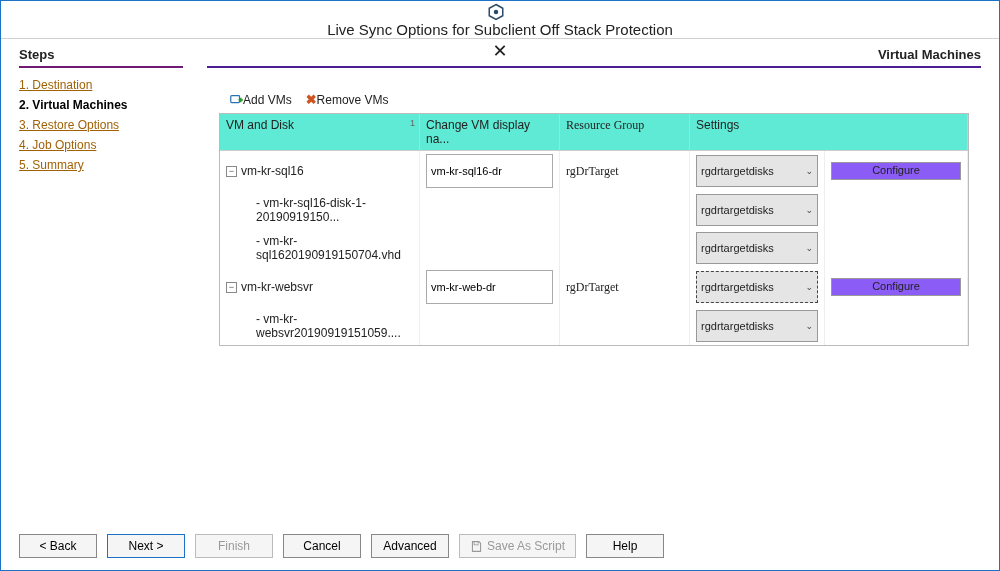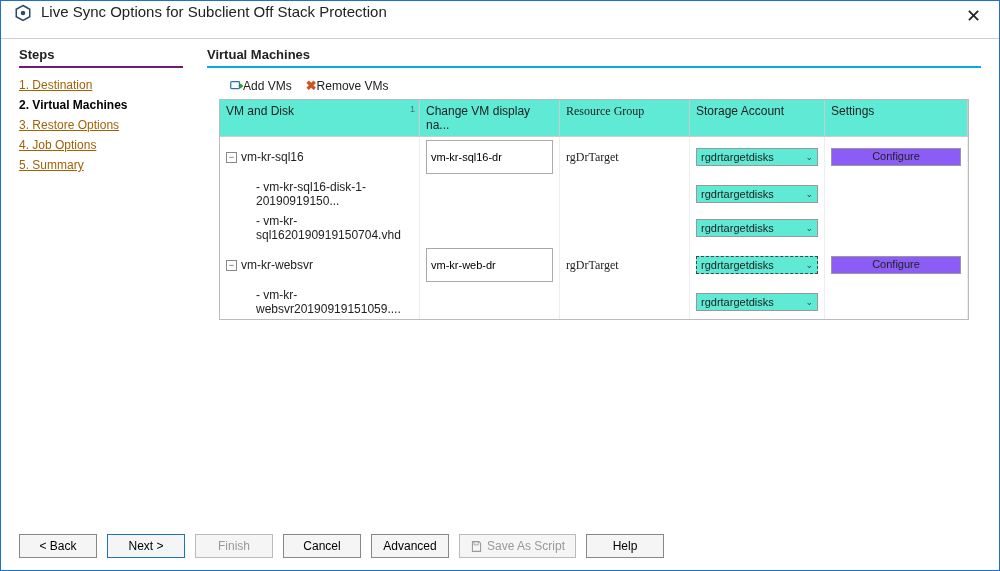--- a/index.html
+++ b/index.html
@@ -1,31 +1,31 @@
 <!DOCTYPE html>
 <html><head>
 <meta charset="utf-8">
 <style>
   * { box-sizing: border-box; margin: 0; padding: 0; }
   body { font-family: "Segoe UI", Tahoma, sans-serif; font-size: 12px; color: #222; background: #fff; width: 1000px; height: 571px; border: 1.5px solid #1a73c9; display: flex; flex-direction: column; }
   
-  .titlebar { display: flex; align-items: flex-start; padding: 2px 12px; border-bottom: 1px solid #d0d0d0; height: 38px; }
+  .titlebar { display: flex; align-items: center; padding: 2px 12px; border-bottom: 1px solid #d0d0d0; height: 38px; flex-direction: column; }
   .title-icon { width: 20px; height: 20px; margin-right: 8px; display:flex; align-items:center; justify-content:center; }
   .title-text { font-size: 15px; font-weight: 400; flex: 1; }
   .close-x { font-size: 18px; cursor: pointer; padding: 2px 6px; }
   
   .body { display: flex; flex: 1; overflow: hidden; }
   
   .sidebar { width: 200px; padding: 8px 18px; }
   .sidebar-title { font-size: 13px; font-weight: bold; border-bottom: 2px solid #701a75; padding-bottom: 4px; margin-bottom: 10px; }
   .step-link { display: block; color: #a16207; text-decoration: underline; margin: 6px 0; cursor: pointer; font-size: 12px; }
   .step-active { display: block; font-weight: bold; color: #000; text-decoration: none; margin: 6px 0; font-size: 12px; }
   
   .main { flex: 1; padding: 8px 18px 0 6px; display: flex; flex-direction: column; }
-  .main-title { font-size: 13px; font-weight: bold; border-bottom: 2px solid #0ea5e9; padding-bottom: 4px; margin-bottom: 10px; }
+  .main-title { font-size: 13px; font-weight: bold; border-bottom: 2px solid #4c1d95; padding-bottom: 4px; margin-bottom: 24px; text-align: right; }
   
   .content-pad { padding: 0 12px; flex:1; }
   .toolbar-row { display: flex; gap: 14px; margin-bottom: 6px; margin-left: 10px; }
   .tb-btn { display: flex; align-items: center; cursor: pointer; font-size: 12px; }
   .add-ico { width:14px; height:14px; }
   .rem-ico { color:#c52; font-weight:bold; font-size:13px; }
   
   .grid { border: 1px solid #bbb; }
   .grid-head { display:flex; background:#5eead4; }
   .grid-head .cell { border-right:1px solid #ccc; border-bottom:1px solid #ccc; padding:4px 6px; font-size:12px; position:relative; }
@@ -36,21 +36,21 @@
   .col-sa { width: 135px; }
   .col-set { flex:1; }
   
   .grid-body { background:#fff; min-height: 150px; }
   .row { display:flex; }
   .row .cell { border-right:1px solid #eee; padding:3px 6px; font-size:12px; display:flex; align-items:center; min-height:22px; }
   .tree-toggle { width:11px; height:11px; border:1px solid #888; display:inline-flex; align-items:center; justify-content:center; font-size:9px; line-height:1; margin-right:4px; cursor:pointer; color:#555; }
   .indent1 { padding-left: 36px !important; }
   
   .dn-input { width: 100%; border:1px solid #aaa; padding:1px 4px; font-size:11px; height:34px; }
-  .sa-select { width: 100%; border:1px solid #999; background:#5eead4; padding:1px 4px; font-size:11px; height:18px; display:flex; justify-content:space-between; align-items:center; cursor:pointer; }
+  .sa-select { width: 100%; border:1px solid #999; background:#e5e5e5; padding:15px 4px; font-size:11px; height:18px; display:flex; justify-content:space-between; align-items:center; cursor:pointer; }
   .sa-select.focus { border:1px dashed #444; }
   .chev { font-size:9px; color:#444; }
   .cfg-btn { width: 100%; border:1px solid #999; background:#8b5cf6; padding:1px 4px; font-size:11px; height:18px; text-align:center; cursor:pointer; }
   
   .footer { display:flex; justify-content:flex-start; gap:10px; padding:10px 18px 12px; }
   .fbtn { min-width: 78px; height: 24px; border:1px solid #888; background:#f5f5f5; font-size:12px; cursor:pointer; padding: 0 10px; display:flex; align-items:center; justify-content:center; gap:4px; }
   .fbtn.primary { border:1.5px solid #1a73c9; }
   .fbtn.disabled { color:#999; border-color:#bbb; cursor:default; }
   .save-ico { width:13px; height:13px; }
 </style>
@@ -96,21 +96,20 @@
           <span class="rem-ico">✖</span>
           <span>Remove VMs</span>
         </div>
       </div>
 
       <div class="grid">
         <div class="grid-head">
           <div class="cell col-vm"><span>VM and Disk</span><span class="sort-mark">1</span></div>
           <div class="cell col-dn">Change VM display na...</div>
           <div class="cell col-rg">Resource Group</div>
-          <div class="cell col-sa">Storage Account</div>
           <div class="cell col-set">Settings</div>
         </div>
         <div class="grid-body" id="grid-body">
             <div class="row">
               <div class="cell col-vm">
                 <span class="tree-toggle">−</span>
                 <span>vm-kr-sql16</span>
               </div>
               <div class="cell col-dn">
                 <input class="dn-input" value="vm-kr-sql16-dr" style="">

